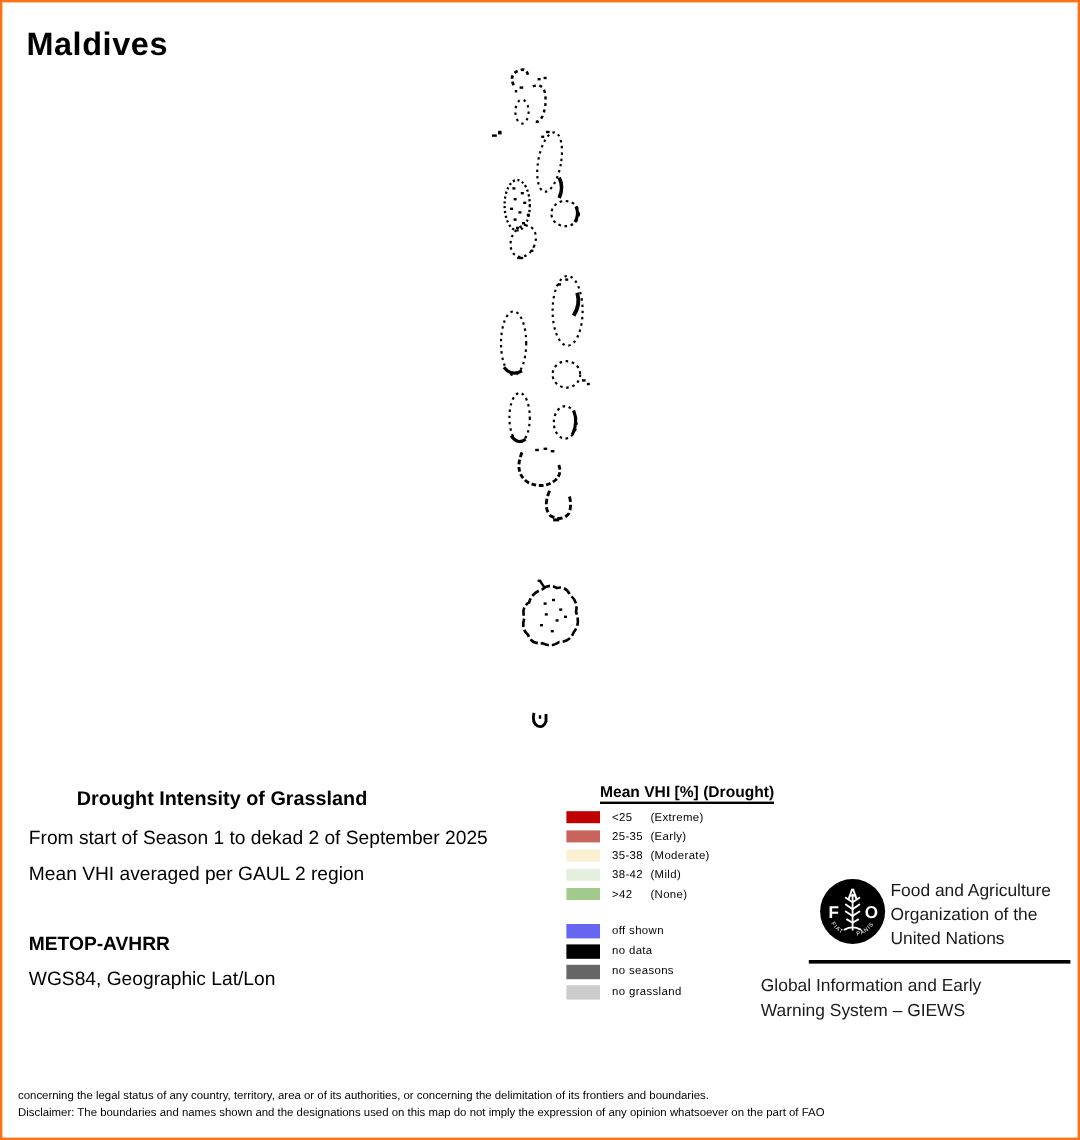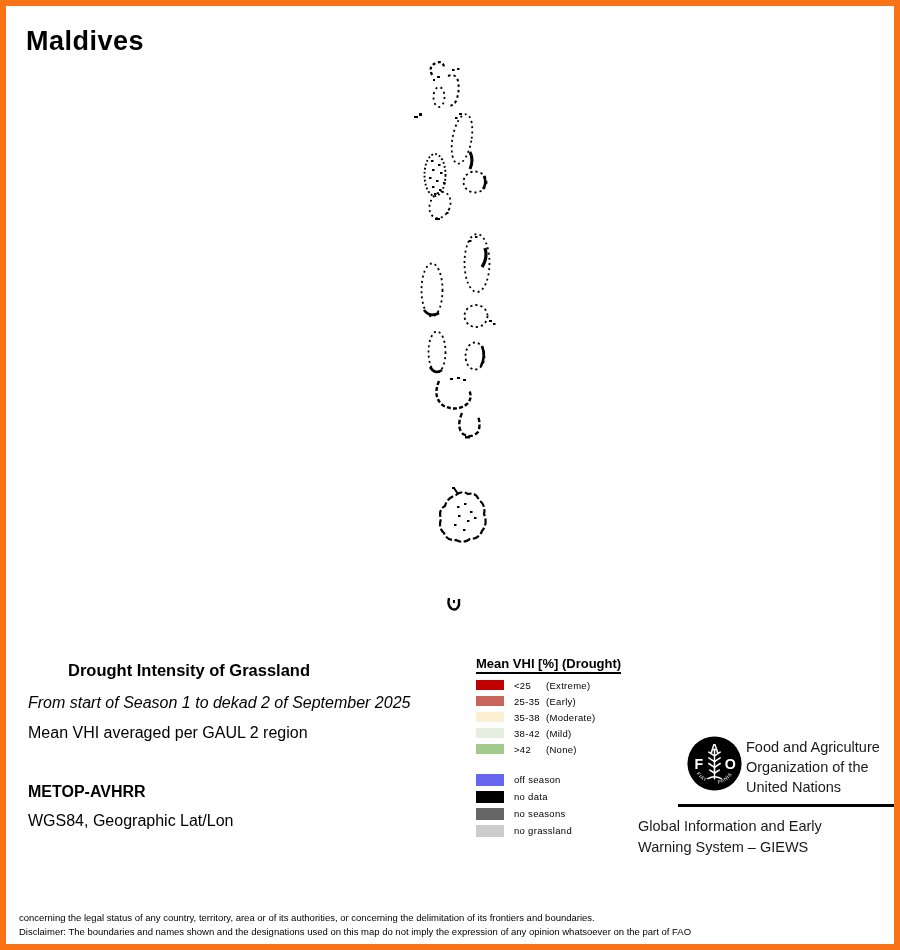--- a/index.html
+++ b/index.html
@@ -1,36 +1,36 @@
 <!DOCTYPE html>
 <html><head>
 <meta charset="utf-8">
 <style>
   html,body { margin:0; padding:0; background:#fff; font-family:"Liberation Sans", sans-serif; }
   .page {
     position:relative; width:900px; height:950px; box-sizing:border-box;
-    border:6px solid #f97316; background:#fff; overflow:hidden;padding-left:44px;
+    border:2px solid #f97316; background:#fff; overflow:hidden;padding-left:44px;
   }
   .title {
     position:absolute; left:20px; top:20px;
     font-size:27px; font-weight:bold; color:#000; letter-spacing:0.5px;
   }
   .map-svg { position:absolute; left:0; top:0; width:900px; height:950px; }
 
   
   .info-line { position:absolute; left:22px; color:#000; font-size:16px; white-space:nowrap; }
   .info-heading { top:655px; font-weight:bold; font-size:16.5px;margin-left:40px; }
-  .info-period { top:688px;font-style:italic; }
+  .info-period { top:688px; }
   .info-method { top:718px; }
   .info-sensor { top:777px;font-weight:bold; }
   .info-proj   { top:806px; }
 
   
   .legend-title {
-    position:absolute; left:470px; top:650px;
+    position:absolute; left:498px; top:650px;
     font-size:13px; font-weight:bold; color:#000;
     border-bottom:2px solid #000; padding-bottom:1px; white-space:nowrap;
   }
   .legend-block { position:absolute; left:470px; }
   #vhi-legend-items { top:671px; }
   #season-legend-items { top:765px; }
   .legend-row { display:flex; align-items:center; height:16px; }
   #season-legend-items .legend-row { height:17px; }
   .swatch { width:28px; height:10px; margin-right:10px; flex:none; }
   #season-legend-items .swatch { height:12px; }
@@ -178,21 +178,21 @@
       </div>
       <div class="legend-row">
         <span class="swatch" style="background: rgb(161, 202, 140);"></span>
         <span class="legend-range">&gt;42</span>
         <span class="legend-desc">(None)</span>
       </div>
     </div>
   <div class="legend-block" id="season-legend-items">
       <div class="legend-row">
         <span class="swatch" style="background: rgb(102, 102, 240);"></span>
-        <span class="legend-label">off season</span>
+        <span class="legend-label">off shown</span>
       </div>
       <div class="legend-row">
         <span class="swatch" style="background: rgb(0, 0, 0);"></span>
         <span class="legend-label">no data</span>
       </div>
       <div class="legend-row">
         <span class="swatch" style="background: rgb(102, 102, 102);"></span>
         <span class="legend-label">no seasons</span>
       </div>
       <div class="legend-row">

